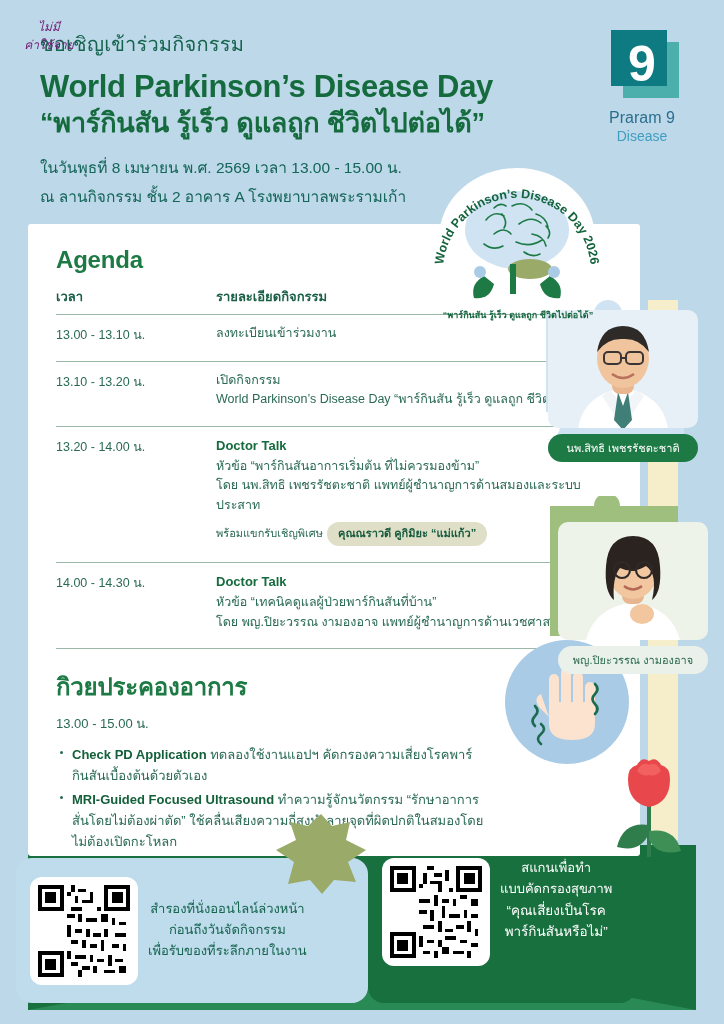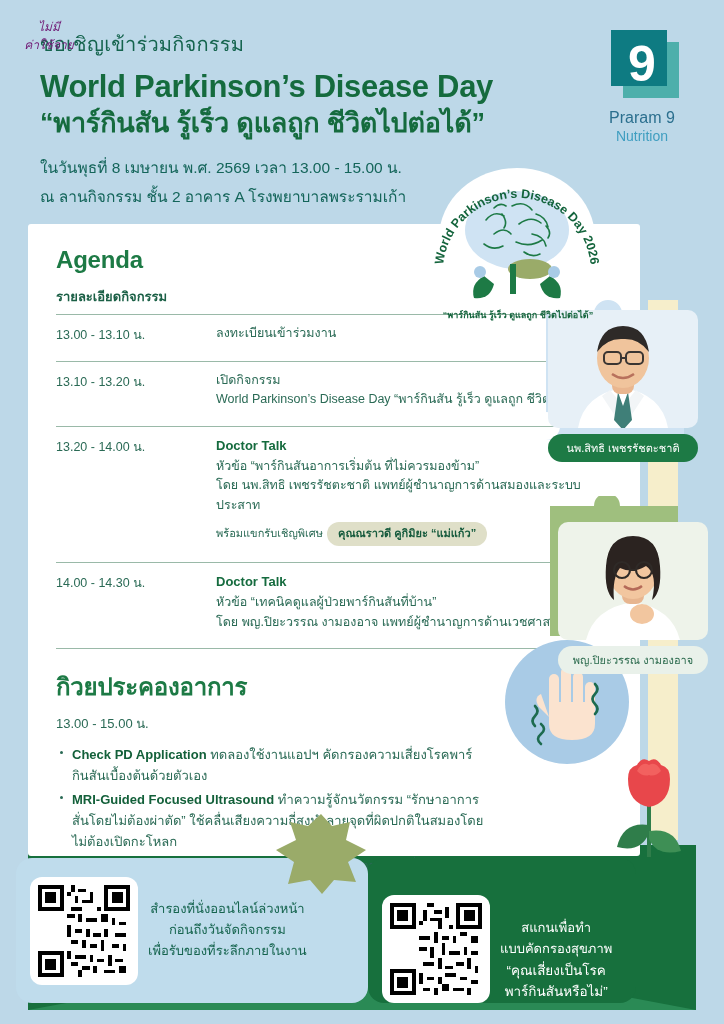--- a/index.html
+++ b/index.html
@@ -88,21 +88,21 @@
                font-size:12px; line-height:1.5; font-style:italic; z-index:41; }
 
   
   .ribbon { position:absolute; left:28px; top:845px; width:668px; height:165px; background:#17703d; z-index:5; }
   .ribbon-tri { position:absolute; left:0; bottom:0; width:0; height:0; z-index:6;
                 border-left:340px solid transparent; border-right:328px solid transparent;
                 border-bottom:62px solid #2a8a55; }
   .qr-left { position:absolute; left:16px; top:858px; width:352px; height:145px;
              background:#bfdcec; border-radius:16px; z-index:22; display:flex; align-items:center; }
   .qr-right { position:absolute; left:368px; top:858px; width:268px; height:145px;
-              background:#17703d; border-radius:16px; z-index:21; display:flex; align-items:flex-end; }
+              background:#17703d; border-radius:16px; z-index:21; display:flex; align-items:flex-start; }
   .qr-box { width:108px; height:108px; background:#fff; border-radius:12px; margin:0 10px 0 14px;
             padding:8px; flex:none; }
   .qr-img { width:92px; height:92px; display:block; }
   .qr-cap { font-size:13px; line-height:1.6; color:#15644e; text-align:center; padding-right:8px; }
   .qr-cap.white { color:#ffffff; }
   .qr-cap .big { font-size:13.5px; }
 
   .puzz { position:absolute; }
 </style>
 </head>
@@ -121,21 +121,21 @@
   </div>
 
   <div class="logo">
     <div class="logo-mark">
       <div class="lm-b"></div>
       <div class="lm-a"></div>
       <div class="lm-c"></div>
       <div class="lm-9">9</div>
     </div>
     <div class="logo-name">Praram 9</div>
-    <div class="logo-sub">Nutrition</div>
+    <div class="logo-sub">Disease</div>
   </div>
 
   <div class="badge">
     <svg class="badge-arc-text" viewBox="0 0 186 150">
       <defs>
         <path id="arcpath" d="M 20,116 A 74,74 0 1 1 166,116" fill="none"></path>
       </defs>
 
       <ellipse cx="93" cy="70" rx="78" ry="70" fill="#ffffff"></ellipse>
       <ellipse cx="93" cy="118" rx="62" ry="26" fill="#ffffff"></ellipse>
@@ -162,20 +162,21 @@
     </svg>
     <div class="badge-tag">“พาร์กินสัน รู้เร็ว ดูแลถูก ชีวิตไปต่อได้”</div>
   </div>
 
   <div class="card">
     <div class="card-inner">
 
       <h2 class="section-h">Agenda</h2>
 
       <div class="agenda-head">
+        <div class="col-time">เวลา</div>
         <div class="col-desc">รายละเอียดกิจกรรม</div>
       </div>
       <div class="rule"></div>
 
       <div class="arow">
         <div class="col-time">13.00 - 13.10 น.</div>
         <div class="col-desc">
           <div>ลงทะเบียนเข้าร่วมงาน</div>
         </div>
       </div>

